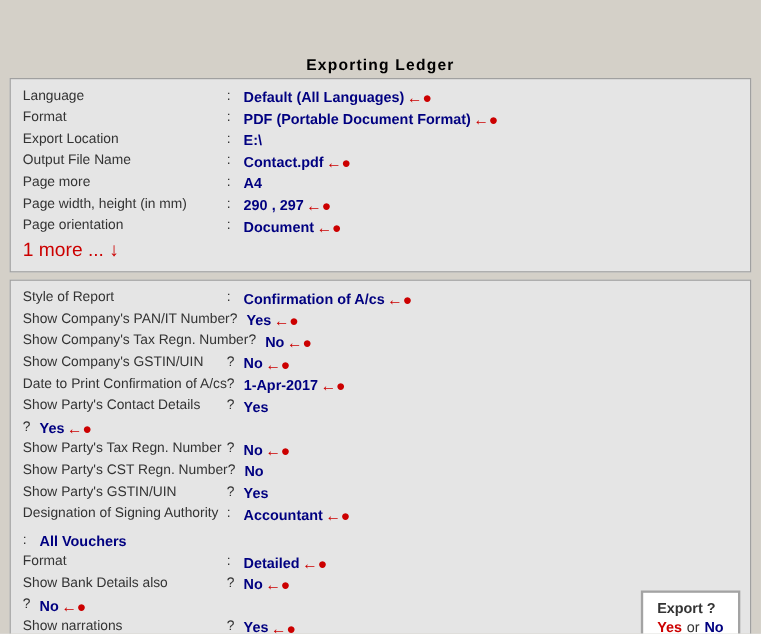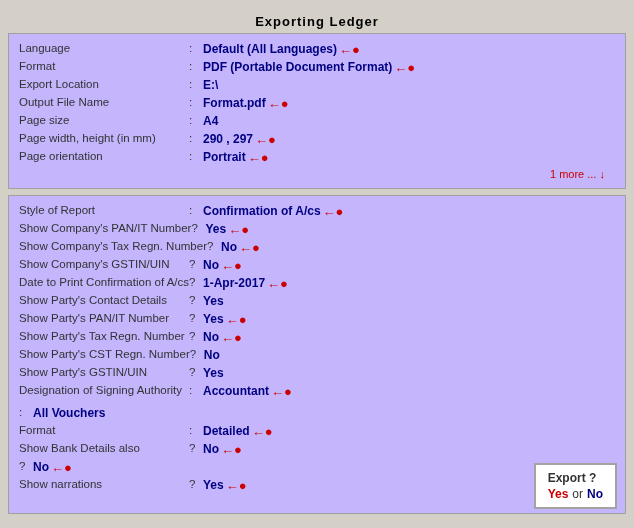--- a/index.html
+++ b/index.html
@@ -19,23 +19,24 @@
       flex-direction: column;
       padding: 8px;
     }
     .title-bar {
       background: #d4d0c8;
       text-align: center;
       font-weight: bold;
       font-size: 13px;
       padding: 6px 0 4px 0;
       letter-spacing: 1px;
+      margin-top: 32px;
     }
     .section {
-      background: #c4b5fd;
+      background: #e5e5e5;
       border: 1px solid #a0a0a0;
       margin-bottom: 6px;
       padding: 8px 10px;
     }
     .section-top {
       flex: 0 0 auto;
     }
     .section-bottom {
       flex: 1 1 auto;
       position: relative;
@@ -56,22 +57,22 @@
       color: #333;
       font-size: 11.5px;
     }
     .value {
       font-weight: bold;
       font-size: 12px;
       color: #000080;
     }
     .more-link {
       color: #cc0000;
-      font-size: 11px;
-      text-align: right;
+      font-size: 16px;
+      text-align: left;
       margin-top: 2px;
       margin-right: 10px;
     }
     .arrow-red {
       color: #cc0000;
       font-size: 13px;
       margin-left: 2px;
     }
     .question {
       color: #333;
@@ -133,38 +134,38 @@
           <span class="arrow-red"> ←●</span>
         </div>
         <div class="row">
           <span class="label">Export Location</span>
           <span class="colon">:</span>
           <span class="value">E:\</span>
         </div>
         <div class="row">
           <span class="label">Output File Name</span>
           <span class="colon">:</span>
-          <span class="value">Format.pdf</span>
-          <span class="arrow-red"> ←●</span>
-        </div>
-        <div class="row">
-          <span class="label">Page size</span>
+          <span class="value">Contact.pdf</span>
+          <span class="arrow-red"> ←●</span>
+        </div>
+        <div class="row">
+          <span class="label">Page more</span>
           <span class="colon">:</span>
           <span class="value">A4</span>
         </div>
         <div class="row">
           <span class="label">Page width, height (in mm)</span>
           <span class="colon">:</span>
           <span class="value">290        ,  297</span>
           <span class="arrow-red"> ←●</span>
         </div>
         <div class="row">
           <span class="label">Page orientation</span>
           <span class="colon">:</span>
-          <span class="value">Portrait</span>
+          <span class="value">Document</span>
           <span class="arrow-red"> ←●</span>
         </div>
       </div>
     <div class="more-link">
       <span>1 more ... ↓</span>
     </div>
   </div>
 
   <div class="section section-bottom">
     <div id="bottom-rows">
@@ -197,21 +198,20 @@
           <span class="question">?</span>
           <span class="value">1-Apr-2017</span>
           <span class="arrow-red"> ←●</span>
         </div>
         <div class="row">
           <span class="label">Show Party's Contact Details</span>
           <span class="question">?</span>
           <span class="value">Yes</span>
         </div>
         <div class="row">
-          <span class="label">Show Party's PAN/IT Number</span>
           <span class="question">?</span>
           <span class="value">Yes</span>
           <span class="arrow-red"> ←●</span>
         </div>
         <div class="row">
           <span class="label">Show Party's Tax Regn. Number</span>
           <span class="question">?</span>
           <span class="value">No</span>
           <span class="arrow-red"> ←●</span>
         </div>

